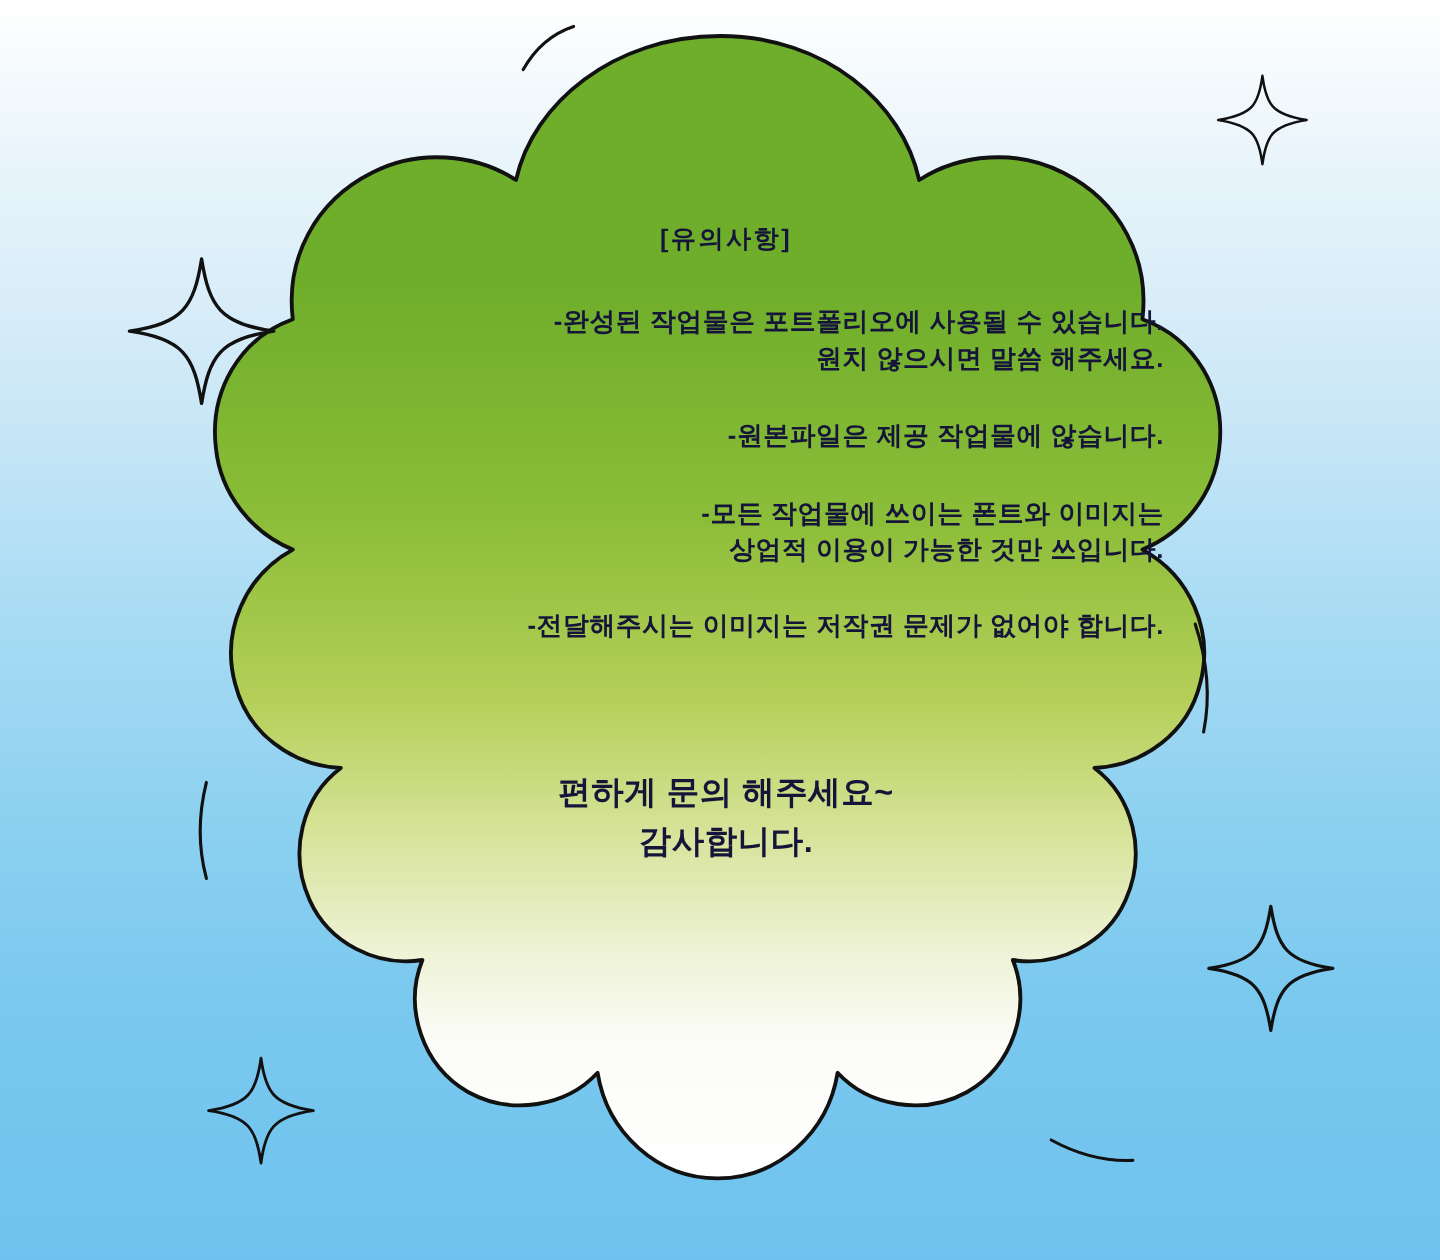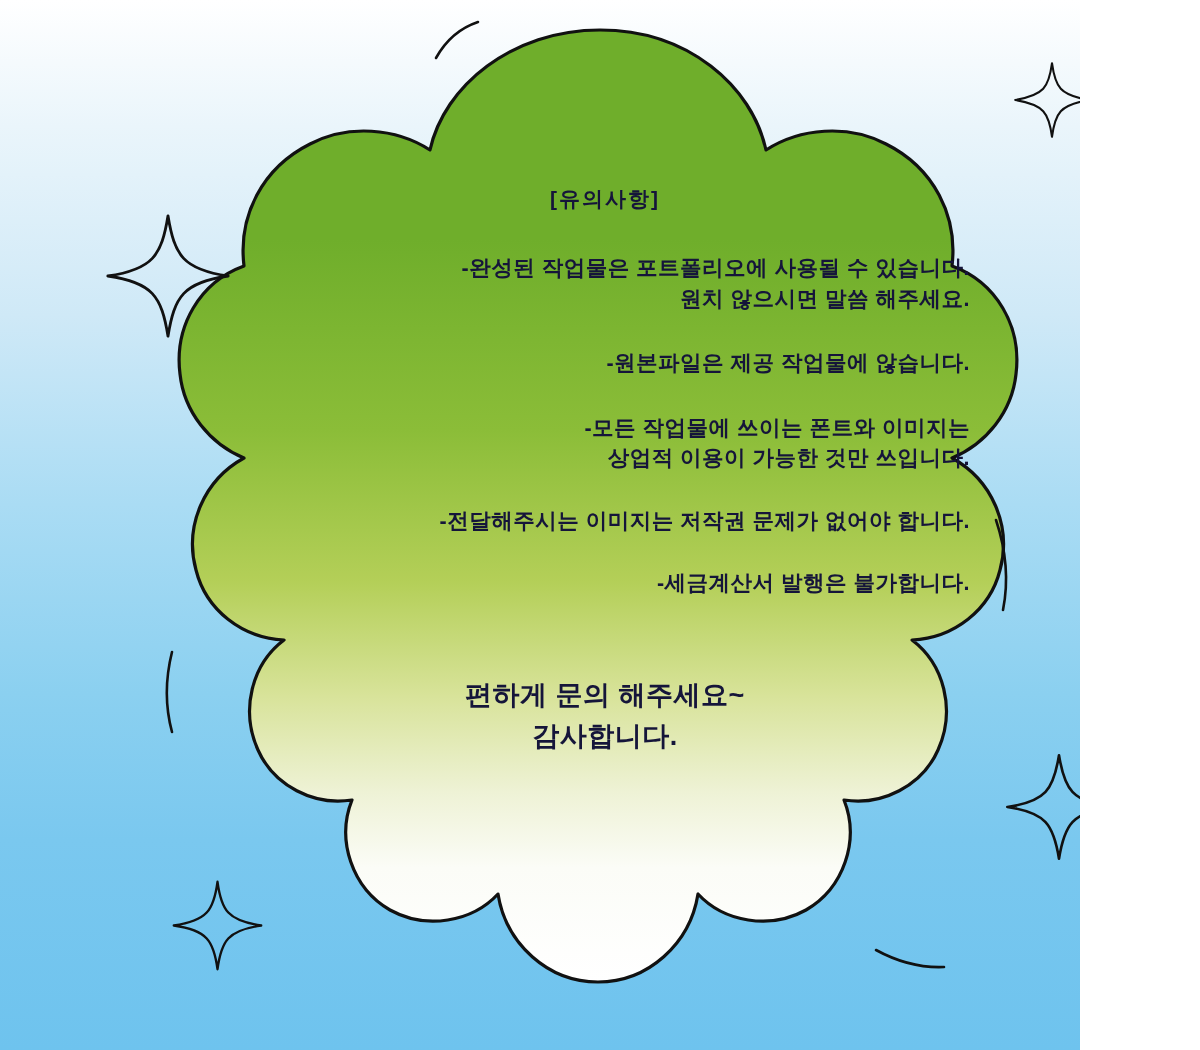--- a/index.html
+++ b/index.html
@@ -8,21 +8,21 @@
   }
   body {
     width: 1200px;
     height: 1050px;
     font-family: "Liberation Sans", sans-serif;
     overflow: hidden;
   }
 
   #stage {
     position: relative;
-    width: 1080px;
+    width: 1200px;
     height: 1050px;
     background: linear-gradient(180deg,
         #ffffff 0%,
         #eaf5fb 12%,
         #cfe9f7 30%,
         #aadcf4 48%,
         #8bd0f0 66%,
         #7ac8ef 80%,
         #6ec3ee 100%);
     overflow: hidden;
@@ -67,21 +67,21 @@
     line-height: 1.42;
     margin: 0 0 34px 0;
     color: #15153a;
     white-space: pre-line;
     text-align: right;
   }
   .notice-item.tight {
     margin-bottom: 32px;
   }
   .closing {
-    margin-top: 76px;
+    margin-top: 104px;
     font-size: 27px;
     font-weight: 700;
     line-height: 1.52;
     color: #15153a;
     white-space: pre-line;
   }
 </style>
 </head>
 <body>
 
@@ -167,19 +167,18 @@
 
   <div id="cloud-text">
     <p class="notice-title">[유의사항]</p>
 
     <p class="notice-item">-완성된 작업물은 포트폴리오에 사용될 수 있습니다.
 원치 않으시면 말씀 해주세요.</p>
     <p class="notice-item">-원본파일은 제공 작업물에 않습니다.</p>
     <p class="notice-item tight">-모든 작업물에 쓰이는 폰트와 이미지는
 상업적 이용이 가능한 것만 쓰입니다.</p>
     <p class="notice-item tight">-전달해주시는 이미지는 저작권 문제가 없어야 합니다.</p>
-    <p class="notice-item">-세금계산서 발행은 불가합니다.</p>
 
     <p class="closing">편하게 문의 해주세요~
 감사합니다.</p>
   </div>
 
 </div>
 
 </body></html>

